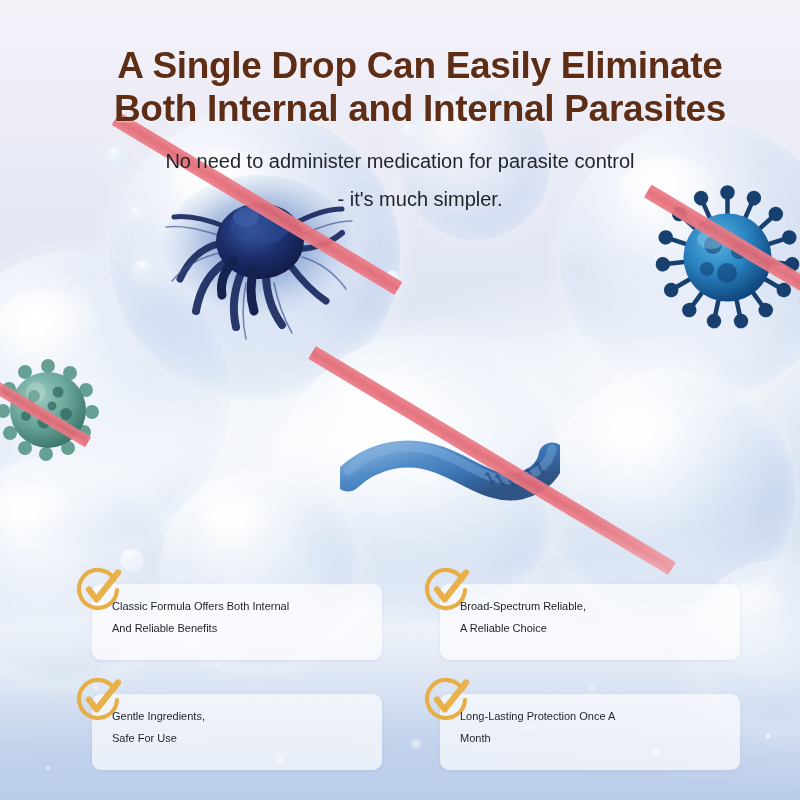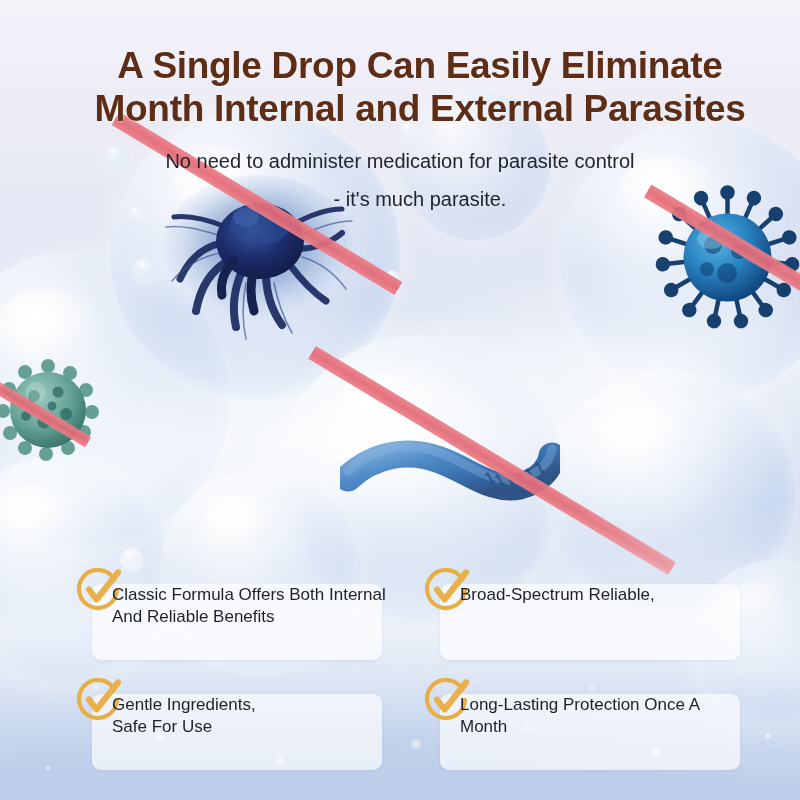--- a/index.html
+++ b/index.html
@@ -160,25 +160,25 @@
   .check-icon {
     position:absolute;
     left:0; top:0;
     width:48px; height:48px;
     z-index:3;
   }
   .check-icon svg { display:block; width:48px; height:48px; overflow:visible; }
 
   .benefit-text {
     position:absolute;
-    left:38px; top:18px;
+    left:38px; top:29px;
     width:270px;
     z-index:4;
     color:#1e2128;
-    font-size:17px;
+    font-size:11px;
     line-height:22px;
     font-family:"Liberation Sans", sans-serif;
   }
   .benefit-text .bt-line { display:block; white-space:nowrap; }
 </style>
 </head>
 <body>
 
 <div id="banner">
 
@@ -388,26 +388,26 @@
   <div class="strike" style="left:92px;  top:196px; width:330px; height:15px; transform:rotate(31deg);"></div>
   <div class="strike" style="left:-28px; top:404px; width:125px; height:12px; transform:rotate(31deg);"></div>
   <div class="strike" style="left:632px; top:240px; width:220px; height:15px; transform:rotate(31deg);"></div>
   <div class="strike" style="left:282px; top:453px; width:420px; height:15px; transform:rotate(31deg);"></div>
 
   <div class="bg-layer bg-splash"></div>
   <div class="bg-layer bg-streaks"></div>
 
   <h1 class="headline">
     <span class="hl-line">A Single Drop Can Easily Eliminate</span>
-    <span class="hl-line">Month Internal and External Parasites</span>
+    <span class="hl-line">Both Internal and Internal Parasites</span>
   </h1>
 
   <p class="subhead">
     <span class="sub-line line1">No need to administer medication for parasite control</span>
-    <span class="sub-line line2">- it's much parasite.</span>
+    <span class="sub-line line2">- it's much simpler.</span>
   </p>
 
   <div class="benefits">
 
     <div class="benefit">
       <div class="benefit-panel"></div>
       <span class="check-icon">
         <svg viewBox="0 0 48 48">
           <path d="M40.5,13.5 A19,19 0 1 0 43,24" fill="none" stroke="#E8AE46" stroke-width="4.2" stroke-linecap="round"></path>
           <path d="M15,23.5 L22.5,33.5 L44,6.5" fill="none" stroke="#E9B14C" stroke-width="6.2" stroke-linecap="round" stroke-linejoin="round"></path>
@@ -422,20 +422,21 @@
     <div class="benefit">
       <div class="benefit-panel"></div>
       <span class="check-icon">
         <svg viewBox="0 0 48 48">
           <path d="M40.5,13.5 A19,19 0 1 0 43,24" fill="none" stroke="#E8AE46" stroke-width="4.2" stroke-linecap="round"></path>
           <path d="M15,23.5 L22.5,33.5 L44,6.5" fill="none" stroke="#E9B14C" stroke-width="6.2" stroke-linecap="round" stroke-linejoin="round"></path>
         </svg>
       </span>
       <span class="benefit-text">
         <span class="bt-line">Broad-Spectrum Reliable,</span>
+        <span class="bt-line">A Reliable Choice</span>
       </span>
     </div>
 
     <div class="benefit">
       <div class="benefit-panel"></div>
       <span class="check-icon">
         <svg viewBox="0 0 48 48">
           <path d="M40.5,13.5 A19,19 0 1 0 43,24" fill="none" stroke="#E8AE46" stroke-width="4.2" stroke-linecap="round"></path>
           <path d="M15,23.5 L22.5,33.5 L44,6.5" fill="none" stroke="#E9B14C" stroke-width="6.2" stroke-linecap="round" stroke-linejoin="round"></path>
         </svg>

